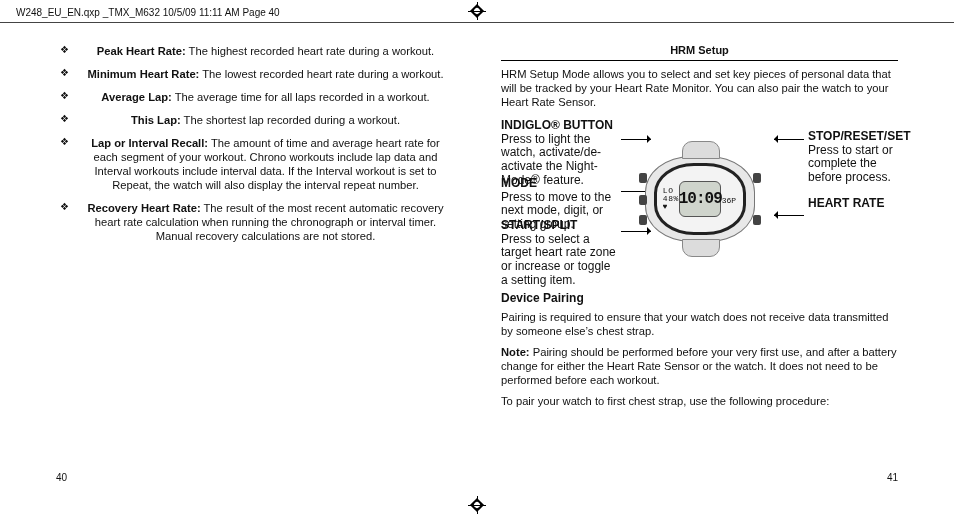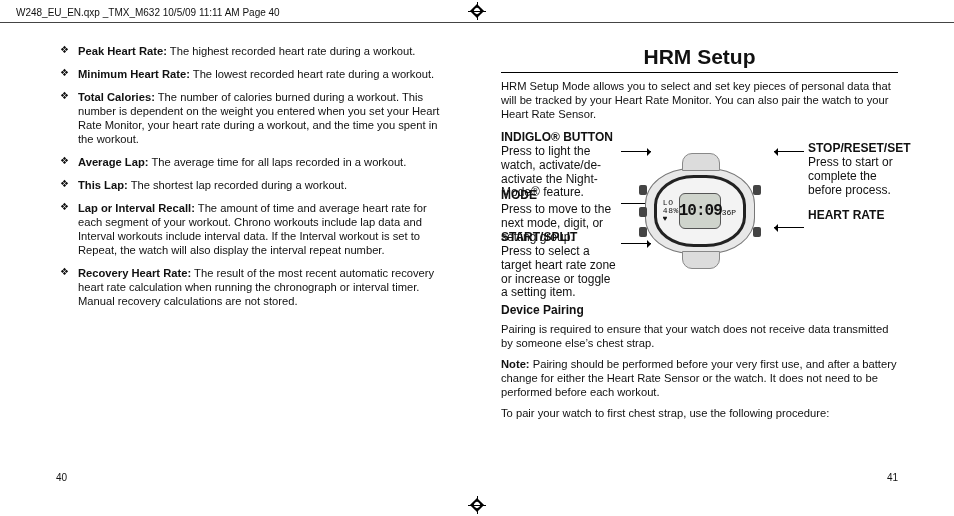--- a/index.html
+++ b/index.html
@@ -50,31 +50,32 @@
     display: flex; gap: 48px;
   }
   .col { flex: 1 1 0; display: flex; flex-direction: column; }
 
   
   ul.defs { list-style: none; }
   ul.defs li {
     position: relative;
     padding-left: 22px;
     margin-bottom: 9px;
+    text-align: center;
   }
   ul.defs li::before {
     content: "❖";
     position: absolute; left: 4px; top: 0;
     font-size: 10px; color: #111;
   }
   .term { font-weight: bold; }
 
   h2.title {
     text-align: center; font-weight: bold;
-    font-size: 21px; border-bottom: 1.5px solid #000;
+    font-size: 11px; border-bottom: 1.5px solid #000;
     padding-bottom: 2px; margin-bottom: 6px;
   }
   .intro { margin-bottom: 8px; }
   h3.sub { font-weight: bold; font-size: 12px; margin: 8px 0 4px; }
   .para { margin-bottom: 7px; }
 
   
   .diagram {
     position: relative; height: 160px; margin: 2px 0 4px;
   }
@@ -153,21 +154,20 @@
       </div>
   </div>
   <div class="crop-rule"></div>
 
   <div class="spread">
 
     <div class="col">
       <ul class="defs">
         <li><span class="term">Peak Heart Rate:</span> <span>The highest recorded heart rate during a workout.</span></li>
         <li><span class="term">Minimum Heart Rate:</span> <span>The lowest recorded heart rate during a workout.</span></li>
-        <li><span class="term">Total Calories:</span> <span>The number of calories burned during a workout. This number is dependent on the weight you entered when you set your Heart Rate Monitor, your heart rate during a workout, and the time you spent in the workout.</span></li>
         <li><span class="term">Average Lap:</span> <span>The average time for all laps recorded in a workout.</span></li>
         <li><span class="term">This Lap:</span> <span>The shortest lap recorded during a workout.</span></li>
         <li><span class="term">Lap or Interval Recall:</span> <span>The amount of time and average heart rate for each segment of your workout. Chrono workouts include lap data and Interval workouts include interval data. If the Interval workout is set to Repeat, the watch will also display the interval repeat number.</span></li>
         <li><span class="term">Recovery Heart Rate:</span> <span>The result of the most recent automatic recovery heart rate calculation when running the chronograph or interval timer. Manual recovery calculations are not stored.</span></li>
       </ul>
     </div>
 
     <div class="col">
       <h2 class="title">HRM Setup</h2>
       <p class="intro">HRM Setup Mode allows you to select and set key pieces of personal data that will be tracked by your Heart Rate Monitor. You can also pair the watch to your Heart Rate Sensor.</p>

